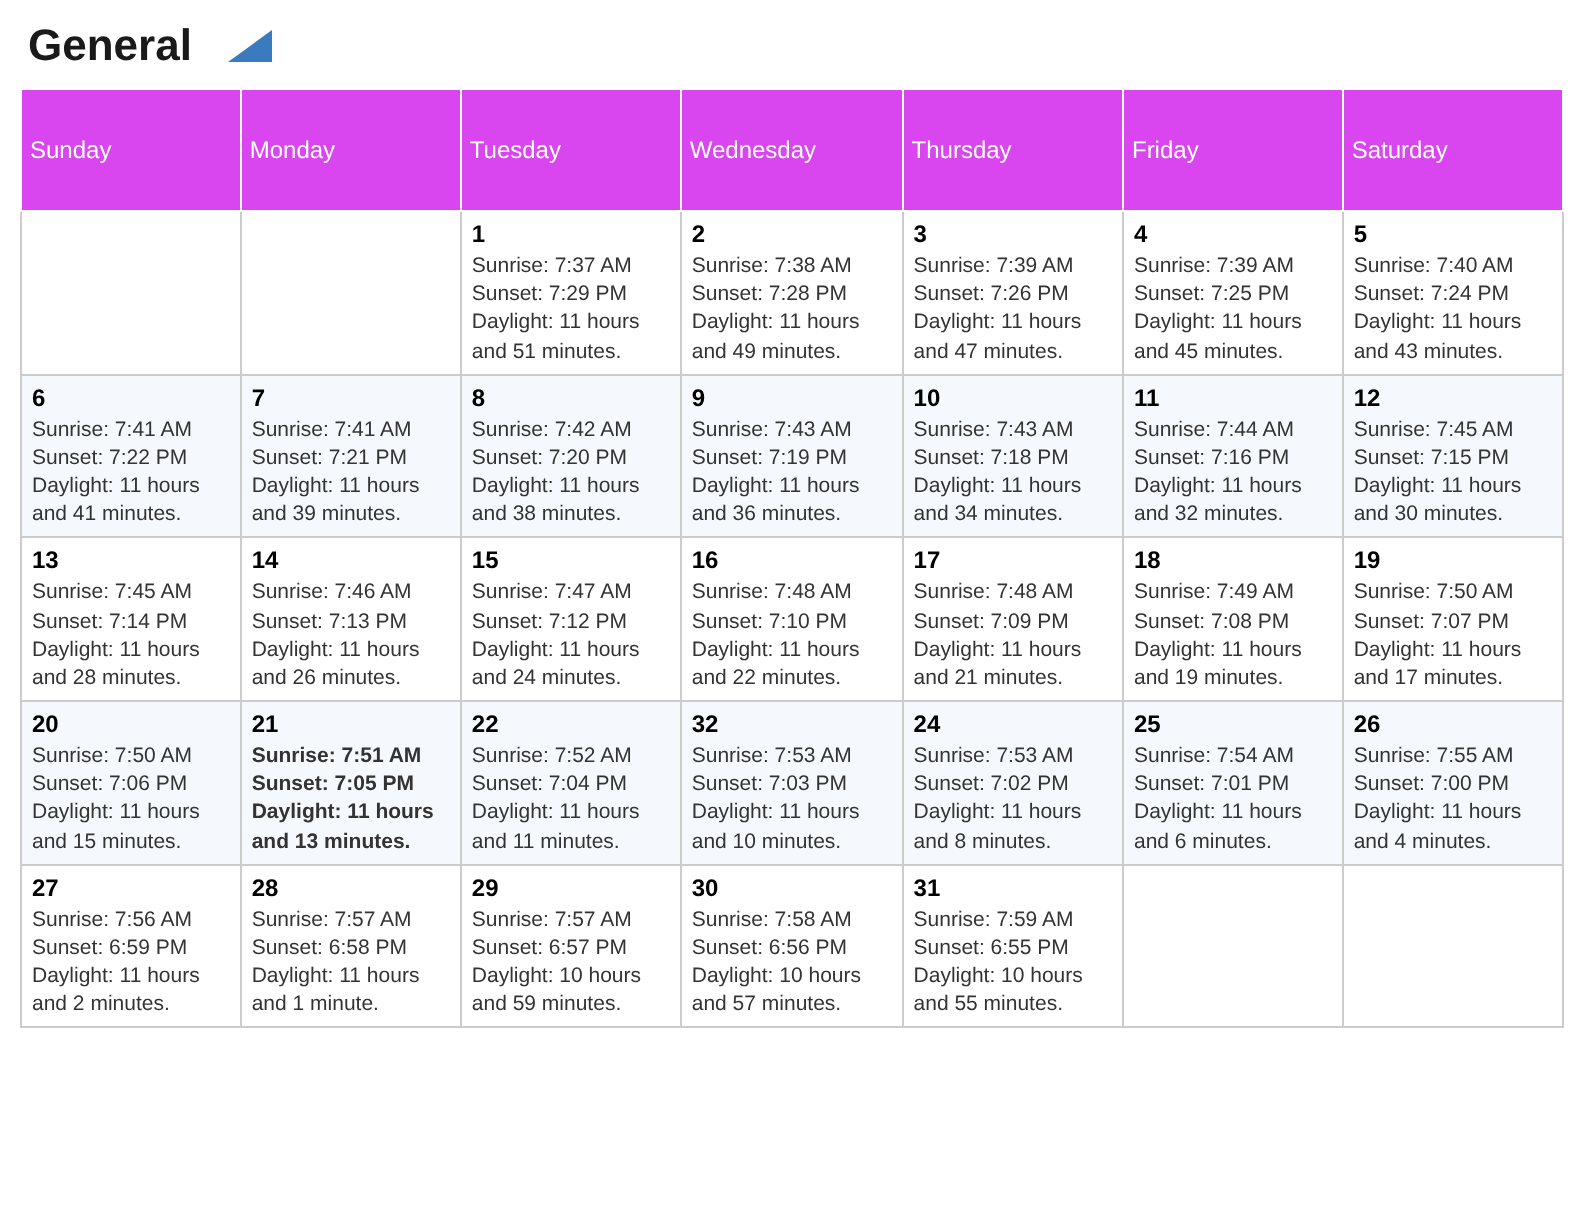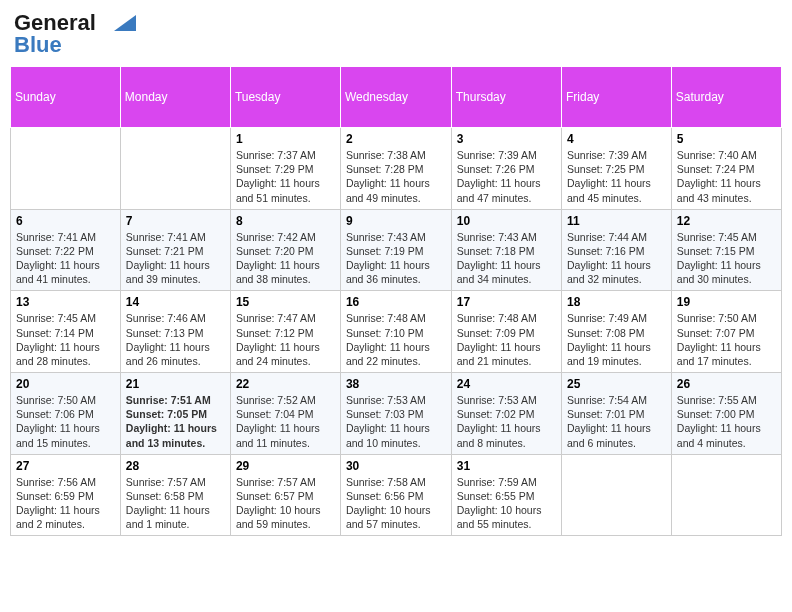--- a/index.html
+++ b/index.html
@@ -82,21 +82,20 @@
 <div class="header">
   <div class="logo">
     <div class="logo-row">
       <div>
         <div style="display:flex;align-items:center;gap:18px;">
           <span style="font-size:22px;font-weight:bold;color:#1a1a1a;">General</span>
           <svg width="22" height="16" viewBox="0 0 22 16">
             <polygon points="0,16 22,0 22,16" fill="#3a7abf"></polygon>
           </svg>
         </div>
-        <span style="font-size:22px;font-weight:bold;color:#3a7abf;display:block;margin-top:-4px;">Blue</span>
       </div>
     </div>
   </div>
   <div class="title-block">
   </div>
 </div>
 
 <table class="calendar">
   <thead>
     <tr id="weekday-header">
@@ -245,21 +244,21 @@
 Sunset: 7:05 PM
 Daylight: 11 hours and 13 minutes.</div>
         </td>
         <td>
           <span class="day-num">22</span>
           <div class="cell-info" style="white-space: pre-line;">Sunrise: 7:52 AM
 Sunset: 7:04 PM
 Daylight: 11 hours and 11 minutes.</div>
         </td>
         <td>
-          <span class="day-num">38</span>
+          <span class="day-num">32</span>
           <div class="cell-info" style="white-space: pre-line;">Sunrise: 7:53 AM
 Sunset: 7:03 PM
 Daylight: 11 hours and 10 minutes.</div>
         </td>
         <td>
           <span class="day-num">24</span>
           <div class="cell-info" style="white-space: pre-line;">Sunrise: 7:53 AM
 Sunset: 7:02 PM
 Daylight: 11 hours and 8 minutes.</div>
         </td>

